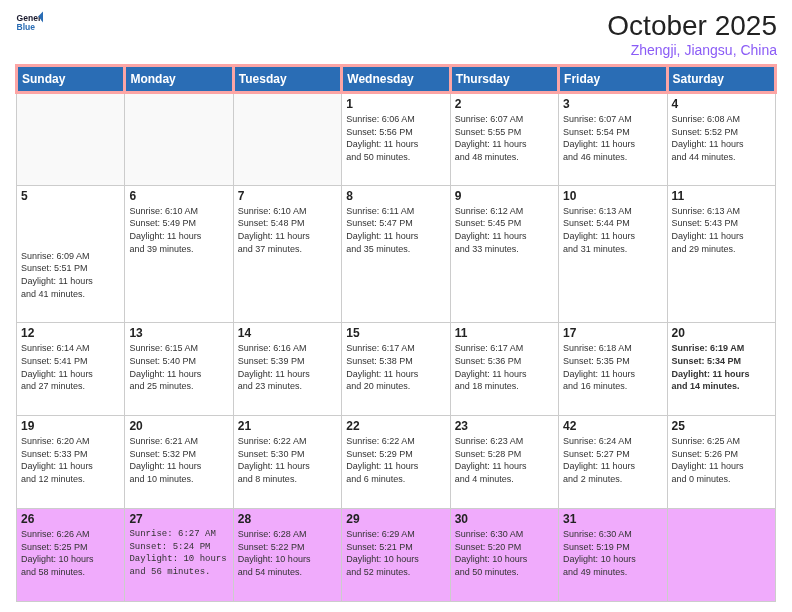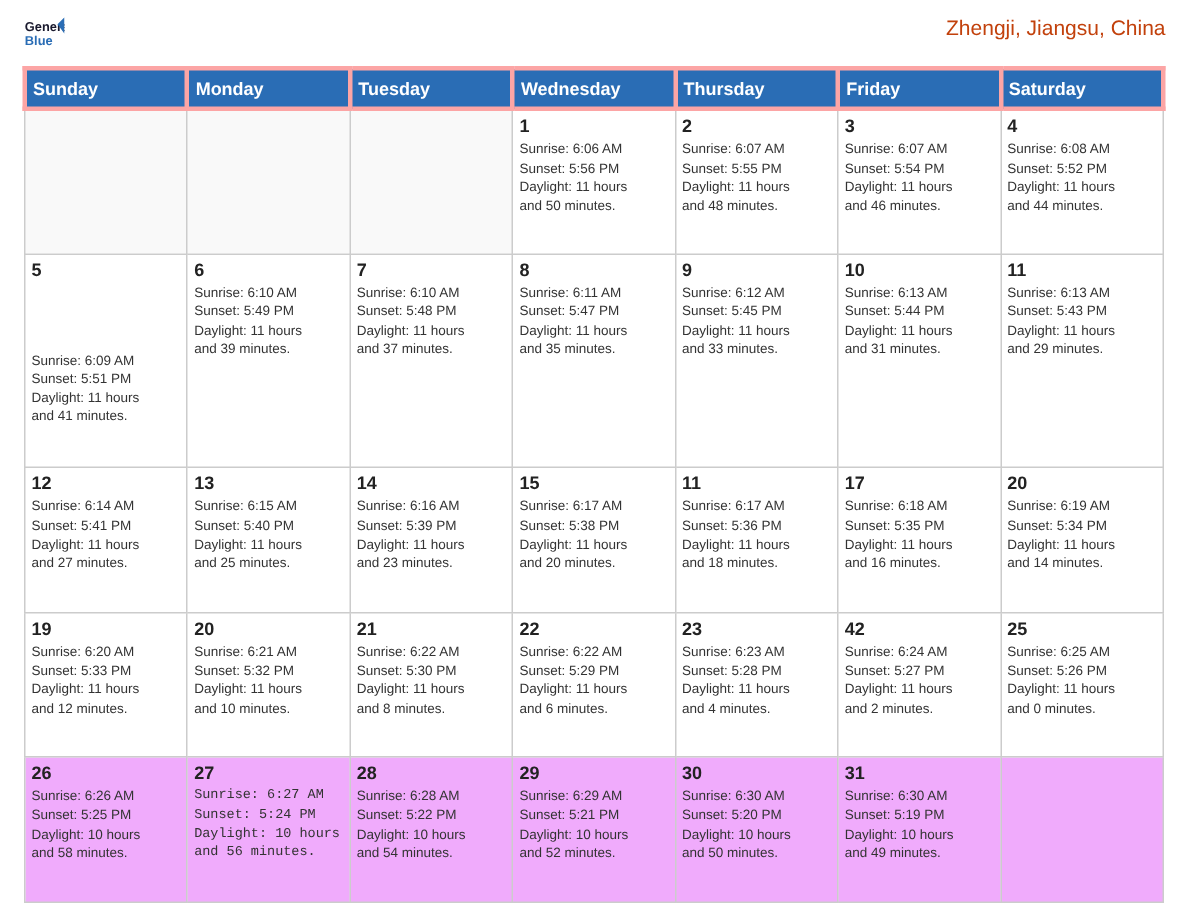--- a/index.html
+++ b/index.html
@@ -35,21 +35,21 @@
     .title-block {
       text-align: right;
     }
     .month-title {
       font-size: 28px;
       font-weight: 300;
       color: #222;
     }
     .location {
       font-size: 14px;
-      color: #c2410c;
+      color: #8b5cf6;
     }
     .calendar {
       flex: 1;
       border: 1px solid #ccc;
       border-collapse: collapse;
       width: 100%;
       table-layout: fixed;
     }
     .calendar th {
       background-color: #2a6db5;
@@ -94,20 +94,21 @@
 <div class="page">
   <div class="header">
     <div class="logo">
       <svg class="logo-icon" viewBox="0 0 36 36">
         <text x="2" y="14" font-size="11" font-weight="bold" fill="#1a1a2e" font-family="Arial">General</text>
         <text x="2" y="26" font-size="11" font-weight="bold" fill="#2a6db5" font-family="Arial">Blue</text>
         <polygon points="30,8 36,2 36,16" fill="#2a6db5"></polygon>
       </svg>
     </div>
     <div class="title-block">
+      <div class="month-title">October 2025</div>
       <div class="location">Zhengji, Jiangsu, China</div>
     </div>
   </div>
 
   <table class="calendar">
     <thead>
       <tr>
         <th>Sunday</th>
         <th>Monday</th>
         <th>Tuesday</th>
@@ -240,21 +241,21 @@
           </td>
           <td>
             <span class="day-num">17</span>
             <div class="day-info" style="white-space: pre-line;">Sunrise: 6:18 AM
 Sunset: 5:35 PM
 Daylight: 11 hours
 and 16 minutes.</div>
           </td>
           <td>
             <span class="day-num">20</span>
-            <div class="day-info" style="white-space: pre-line;">Sunrise: 6:19 AM
+            <div class="day-info" style="white-space: pre-line; font-weight: bold;">Sunrise: 6:19 AM
 Sunset: 5:34 PM
 Daylight: 11 hours
 and 14 minutes.</div>
           </td>
         </tr>
         <tr>
           <td>
             <span class="day-num">19</span>
             <div class="day-info" style="white-space: pre-line;">Sunrise: 6:20 AM
 Sunset: 5:33 PM

